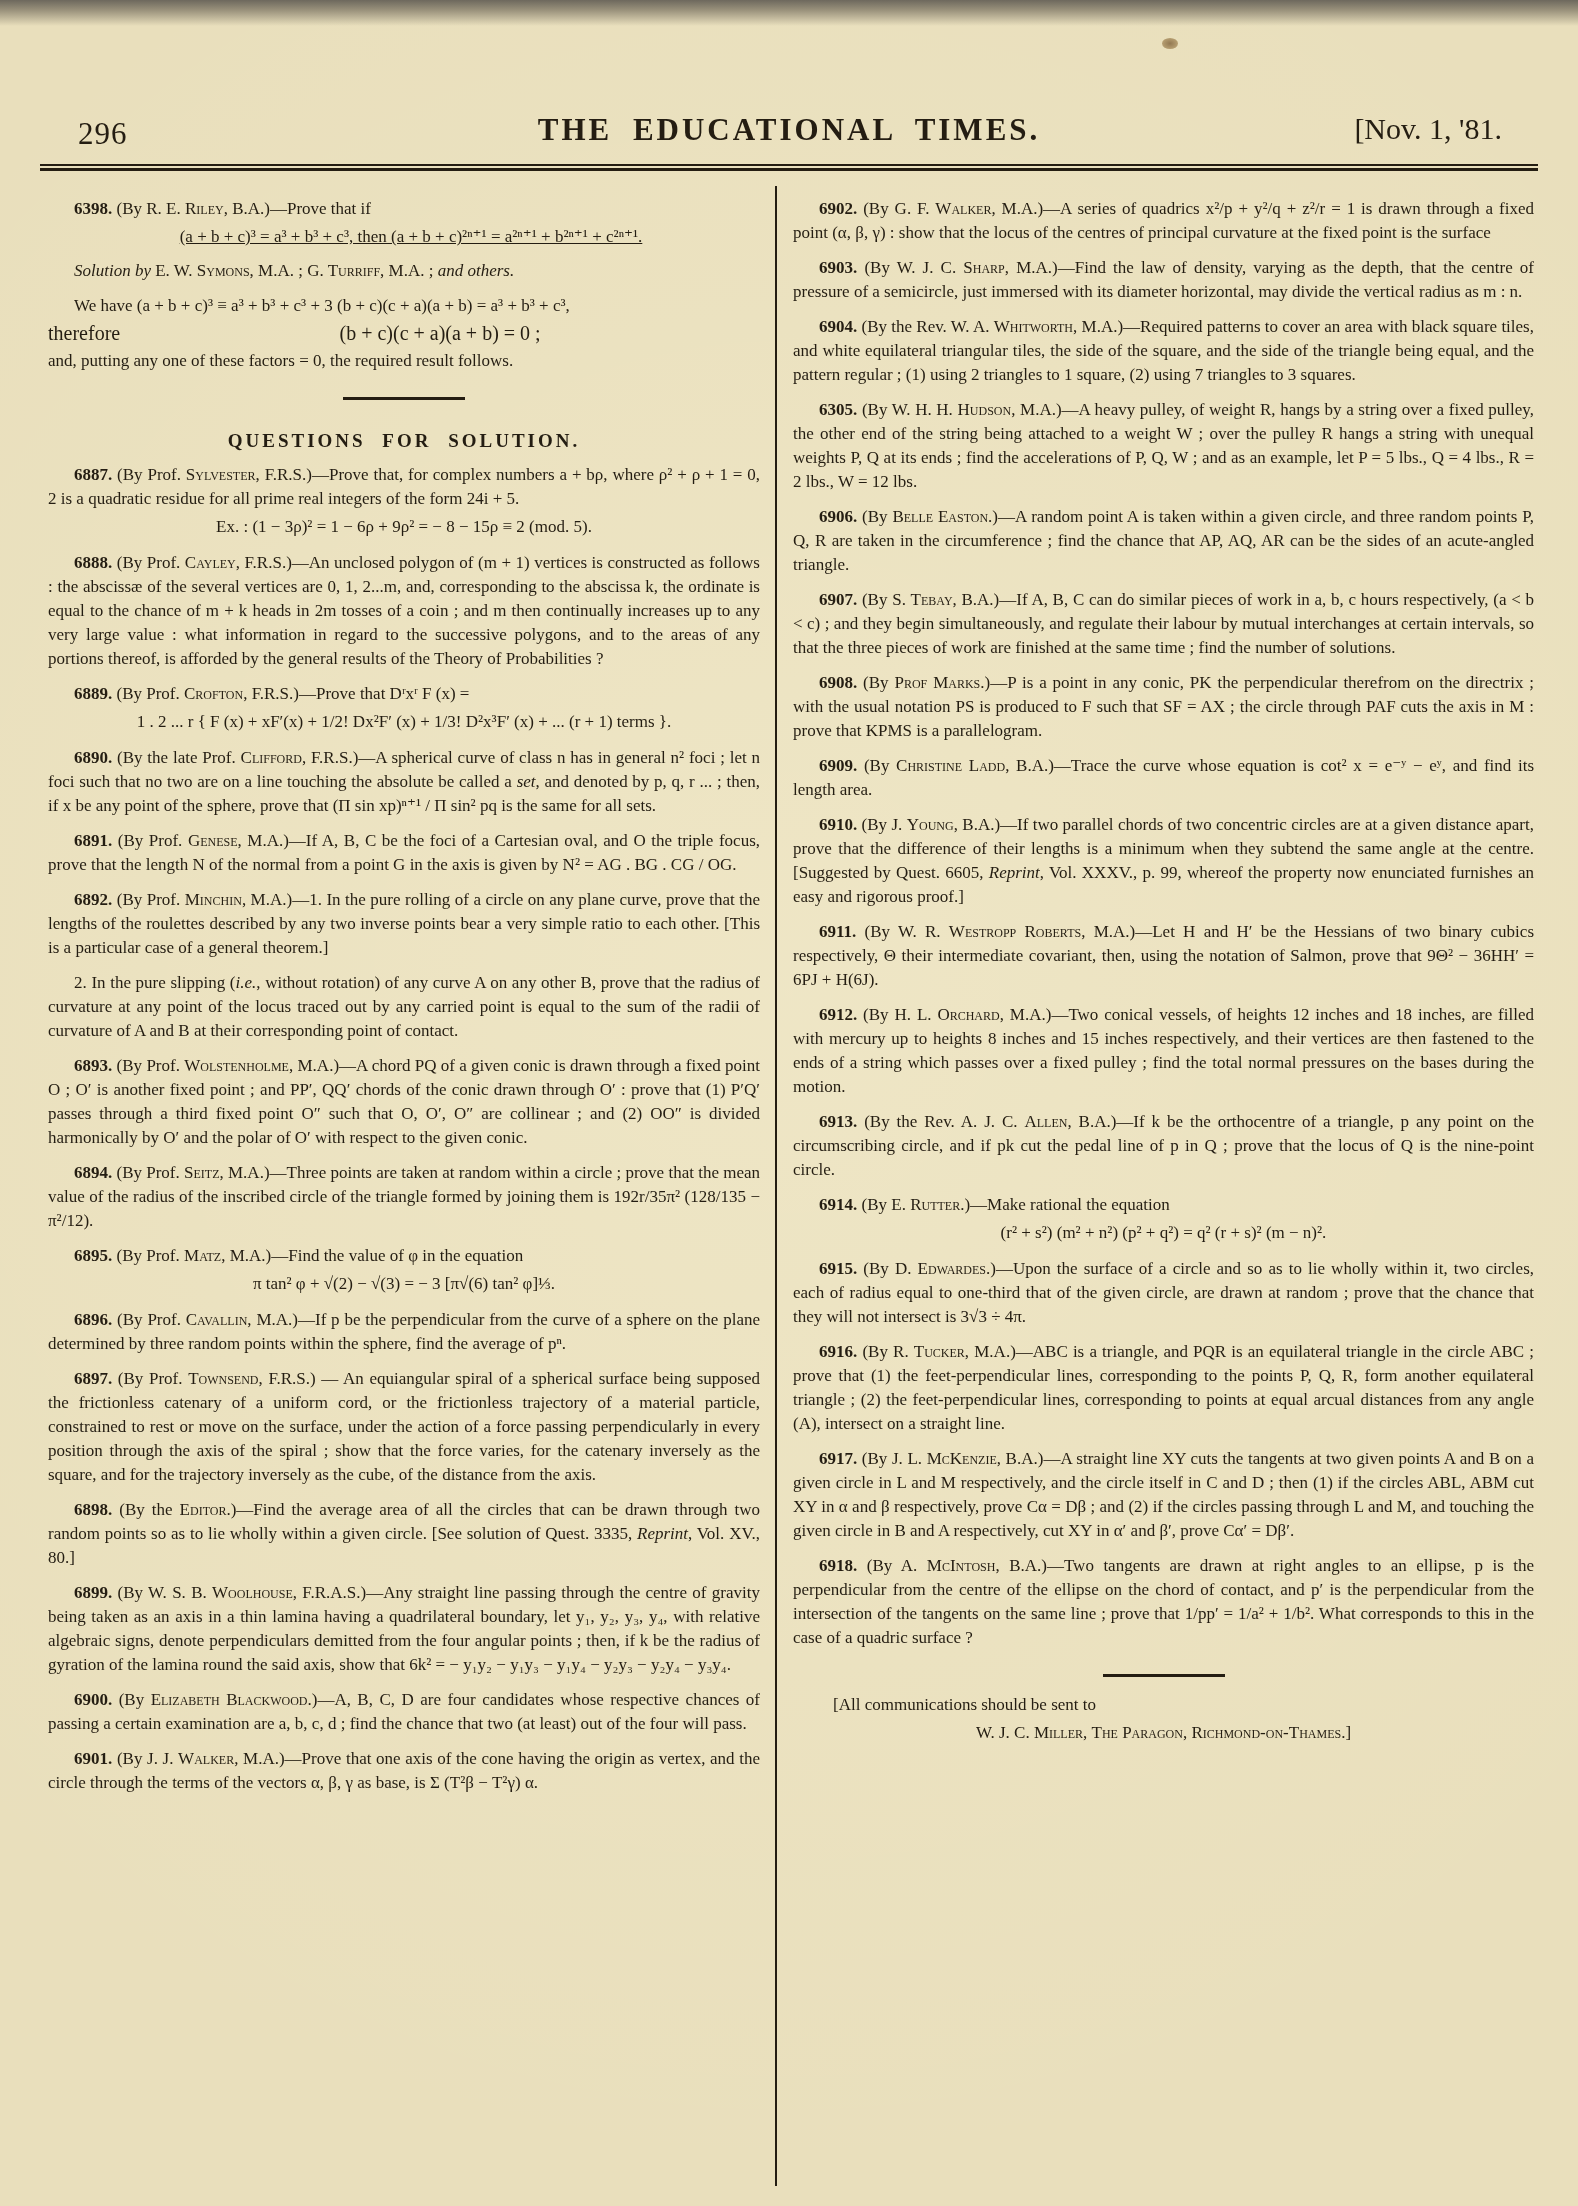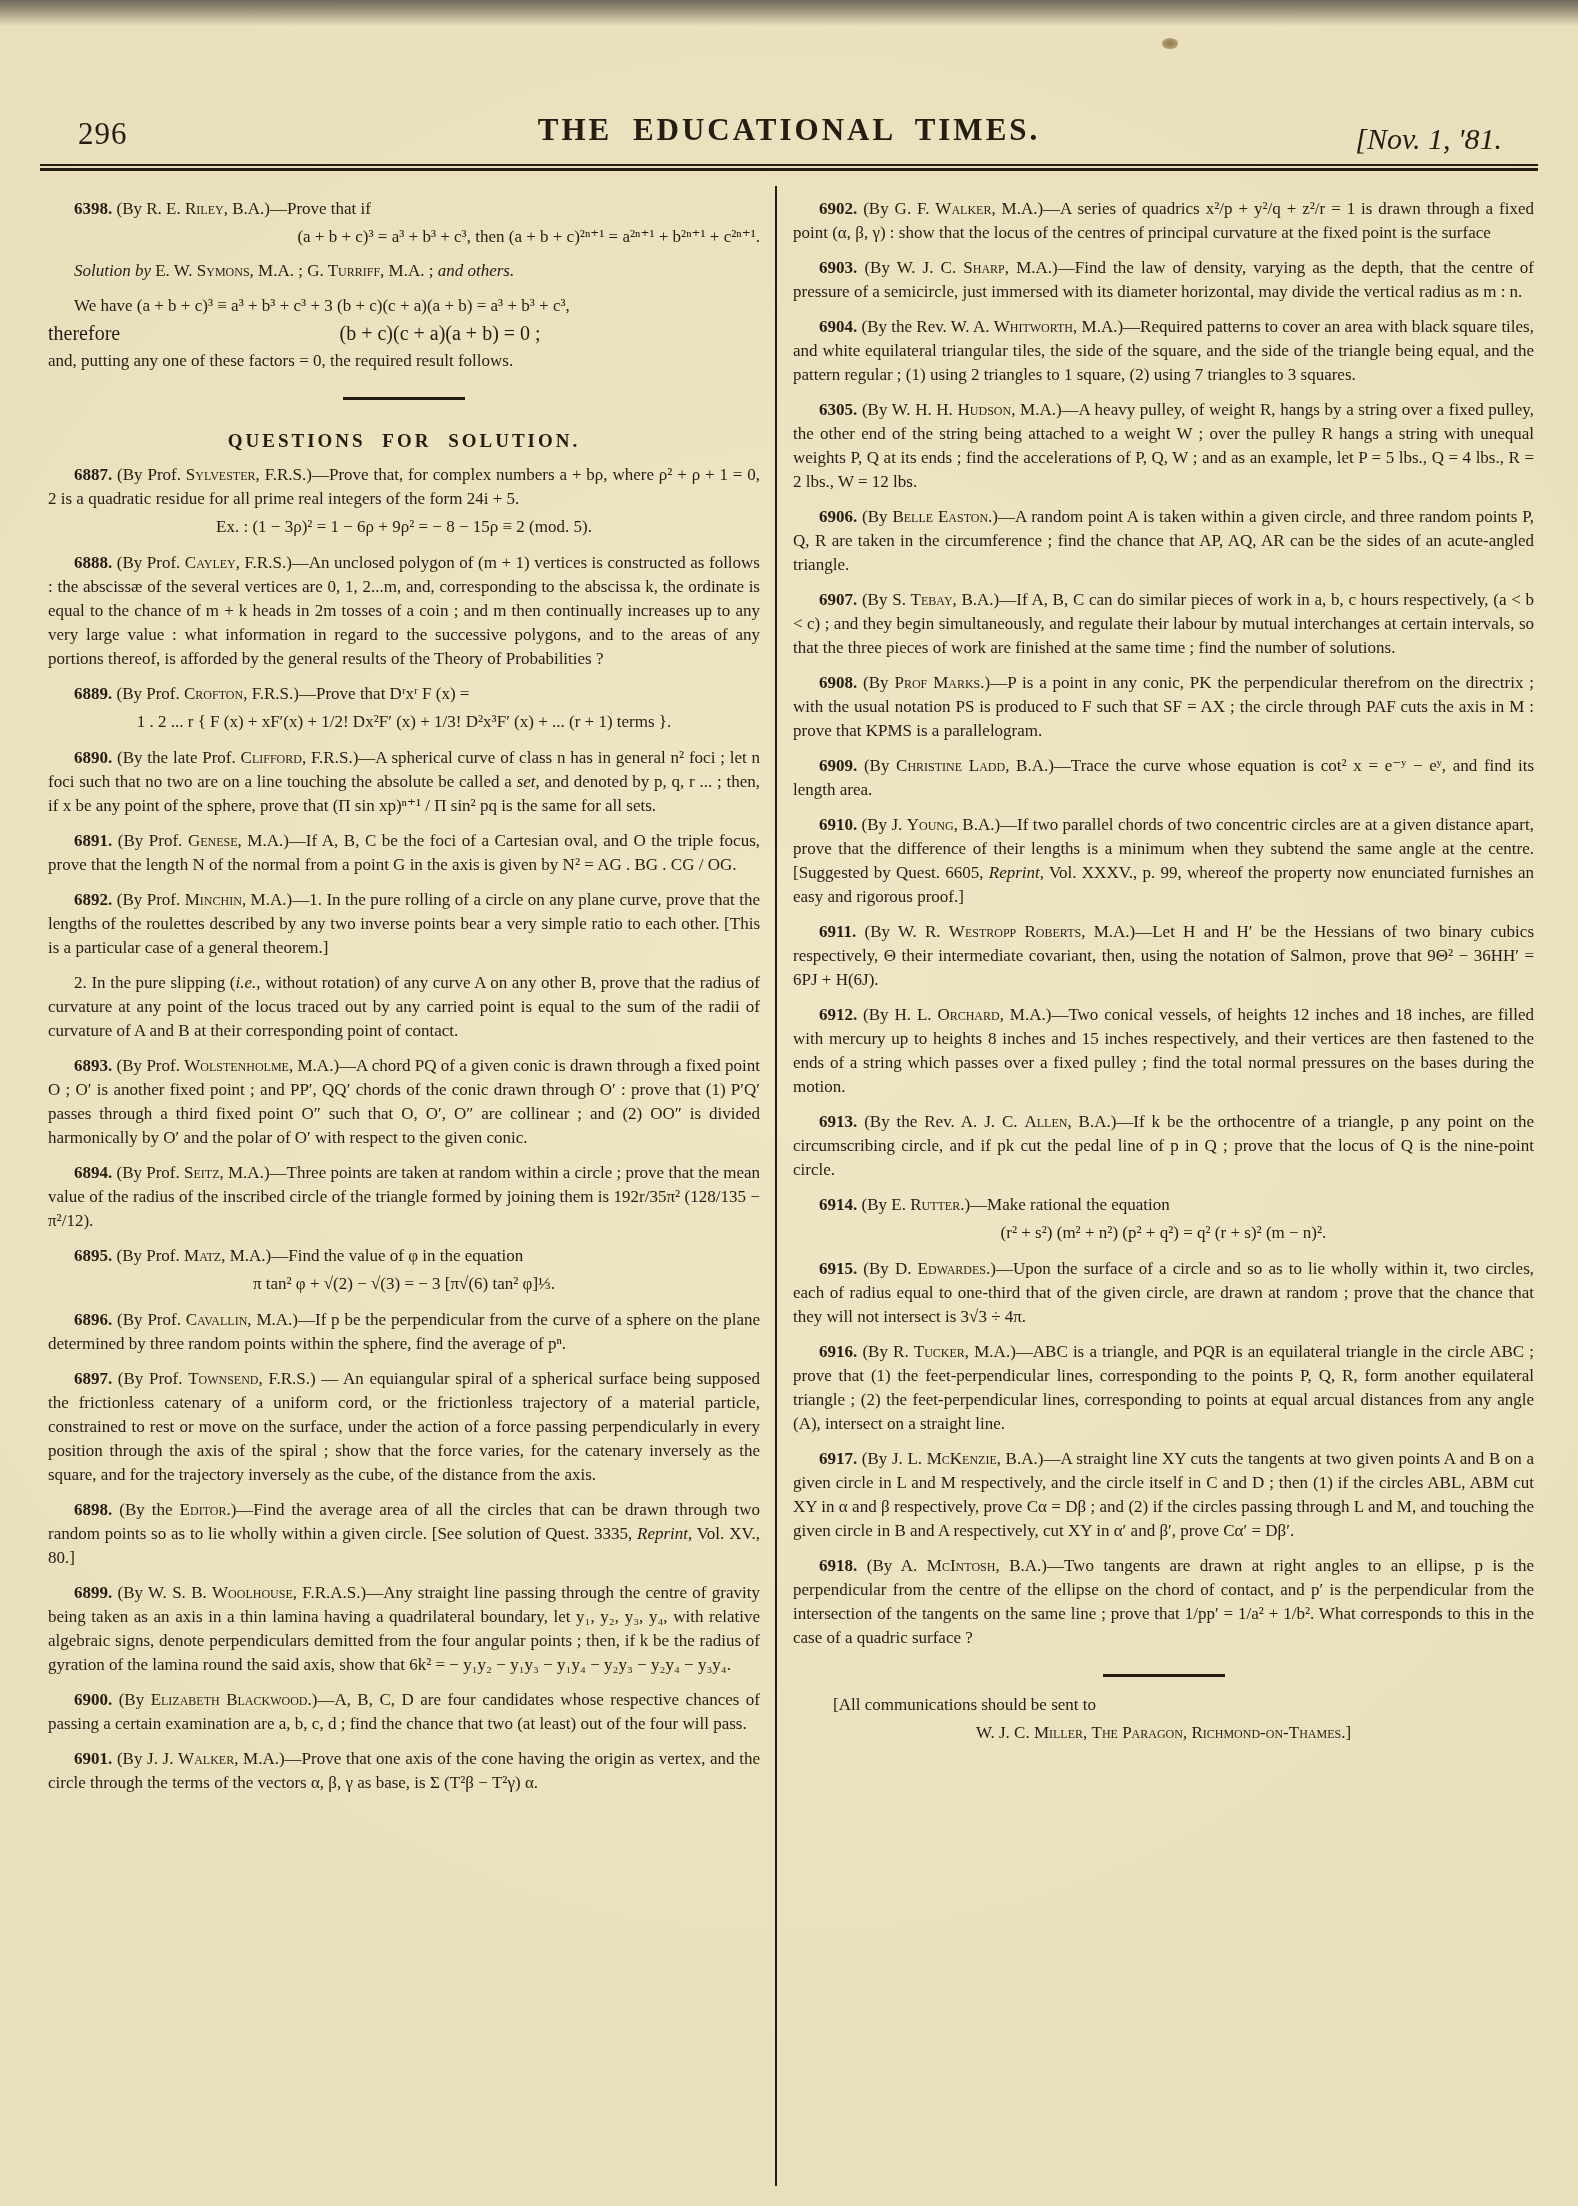--- a/index.html
+++ b/index.html
@@ -27,21 +27,21 @@
     opacity:.8;
   }
   .header{
     position:absolute;top:112px;left:48px;right:48px;height:48px;
   }
   .page-number{position:absolute;left:30px;top:4px;font-size:31px;letter-spacing:1px;}
   .journal-title{
     position:absolute;left:0;right:0;text-align:center;top:0;
     font-size:31px;font-weight:bold;letter-spacing:3px;word-spacing:10px;
   }
-  .issue-date{position:absolute;right:28px;top:10px;font-size:30px;font-style:italic;}
+  .issue-date{position:absolute;right:28px;top:0;font-size:30px;}
   .double-rule{position:absolute;left:40px;right:40px;top:164px;height:7px;}
   .double-rule .r1{height:2px;background:#241d12;}
   .double-rule .r2{height:3px;background:#241d12;margin-top:2px;}
   .columns{
     position:absolute;top:186px;left:48px;right:44px;bottom:20px;
     display:flex;align-items:stretch;
   }
   .col{width:712px;}
   .col-left{margin-right:15px;}
   .col-right{margin-left:16px;flex:1;}
@@ -50,21 +50,21 @@
   .q-para{
     font-size:17px;line-height:24px;text-align:justify;text-indent:26px;
     margin-top:11px;
   }
   .plain-para{
     font-size:17px;line-height:24px;text-align:justify;margin-top:3px;
   }
   .formula-line{
     font-size:17px;line-height:26px;text-align:center;margin-top:3px;
   }
-  .f-left{text-align:right;padding-left:14px;}
+  .f-left{text-align:center;padding-left:14px;text-decoration:underline;}
   .split-line{
     font-size:20px;line-height:26px;display:flex;margin-top:2px;
   }
   .split-line .s-left{flex:0 0 auto;}
   .split-line .s-center{flex:1;text-align:center;}
   .section-heading{
     font-size:19px;font-weight:bold;text-align:center;
     letter-spacing:3px;word-spacing:9px;margin:30px 0 10px;
   }
   .small-rule{

